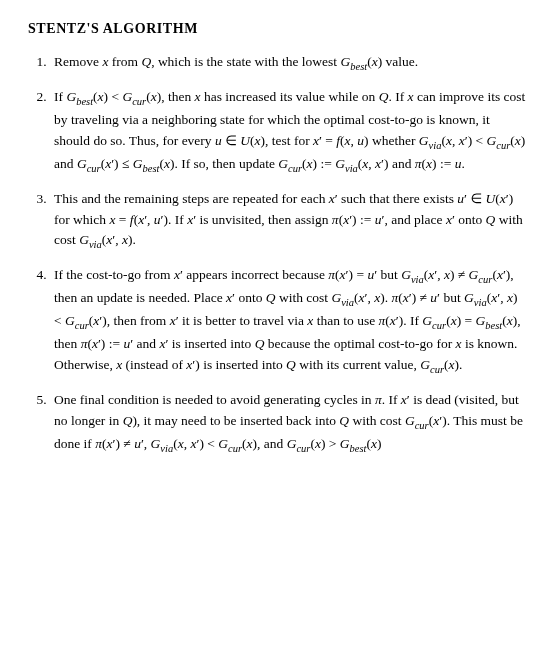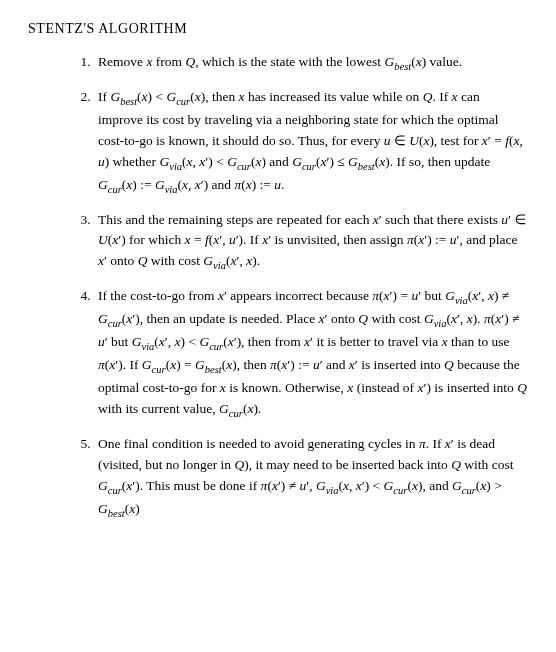--- a/index.html
+++ b/index.html
@@ -14,35 +14,34 @@
       font-size: 13.5px;
       line-height: 1.55;
       color: #000;
       width: 556px;
       min-height: 652px;
       padding: 18px 28px 18px 28px;
     }
 
     .page-title {
       font-size: 14px;
-      font-weight: normal;
+      font-weight: bold;
       letter-spacing: 0.04em;
       margin-bottom: 12px;
       text-transform: uppercase;
     }
 
     ol {
       padding-left: 22px;
       list-style-type: decimal;
     }
 
     ol li {
       margin-bottom: 12px;
       padding-left: 4px;
-      margin-left: 44px;
     }
 
     
     sub, sup {
       font-size: 0.78em;
     }
   </style>
 </head>
 <body>
 

